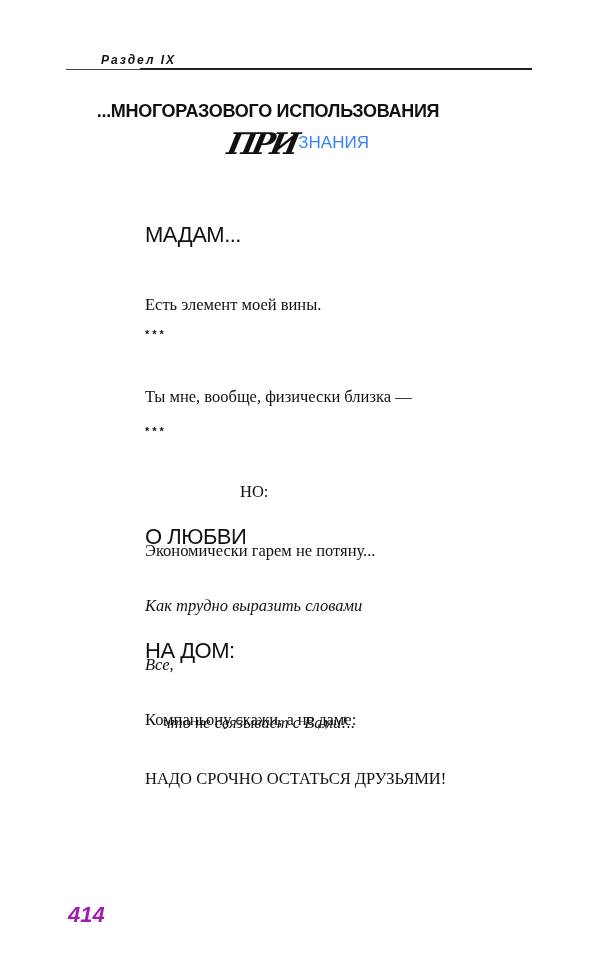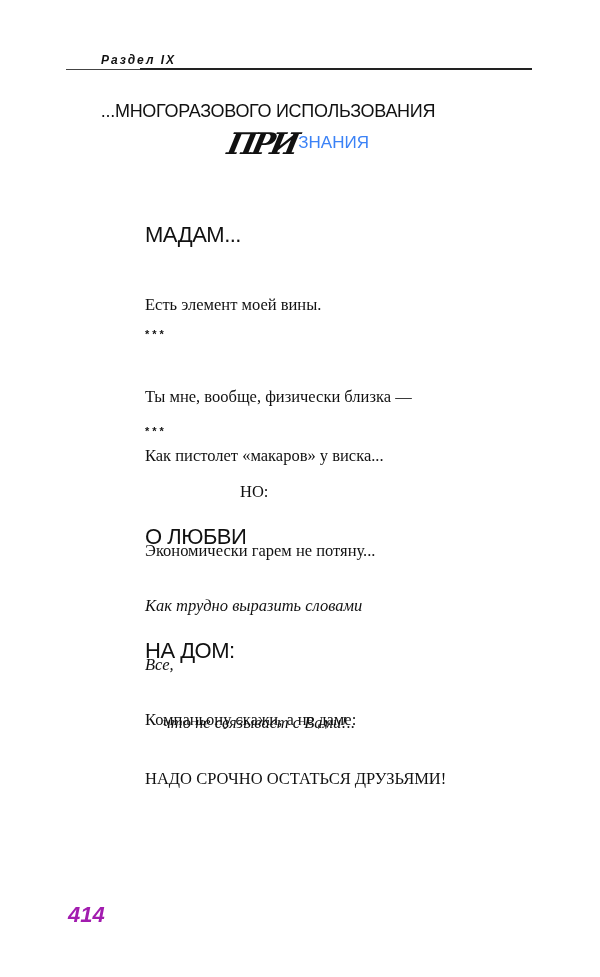--- a/index.html
+++ b/index.html
@@ -12,21 +12,21 @@
     .head-rule {
       position: absolute; left: 140px; top: 68px; width: 392px; height: 0;
       border-top: 2px solid #222;
     }
     .head-rule-short {
       position: absolute; left: 66px; top: 69px; width: 74px; height: 0;
       border-top: 1px solid #444;
     }
     .chapter-title {
       position: absolute; left: 0; width: 536px; top: 101px; text-align: center;
-      font-family: "Liberation Sans", sans-serif; font-size: 18px; font-weight: normal;
+      font-family: "Liberation Sans", sans-serif; font-size: 18px; font-weight: bold;
       letter-spacing: -0.3px; color: #111;
     }
     .chapter-sub {
       position: absolute; left: 228px; top: 123px; height: 36px;
       display: flex; align-items: flex-end;
     }
     .script {
       font-family: "DejaVu Serif", serif; font-style: italic; font-weight: bold;
       font-size: 30px; letter-spacing: -4px; line-height: 30px; color: #111;
       transform: skewX(-12deg); display: inline-block;
@@ -70,21 +70,20 @@
 </div>
 
 <div class="section-head" style="top:222px;">МАДАМ...</div>
 <div class="verse" style="top:256px;">
   <span style="display:block">Есть элемент моей вины.</span>
 </div>
 
 <div class="stars" style="top:328px;">***</div>
 <div class="verse" style="top:348px;">
   <span style="display:block">Ты мне, вообще, физически близка —</span>
-  <span style="display:block">Как пистолет «макаров» у виска...</span>
 </div>
 
 <div class="stars" style="top:425px;">***</div>
 <div class="verse" style="top:443px;">
   <span class="center-line">НО:</span>
   <span style="display:block">Экономически гарем не потяну...</span>
 </div>
 
 <div class="section-head" style="top:524px;">О ЛЮБВИ</div>
 <div class="verse" style="top:557px;font-style:italic;">

